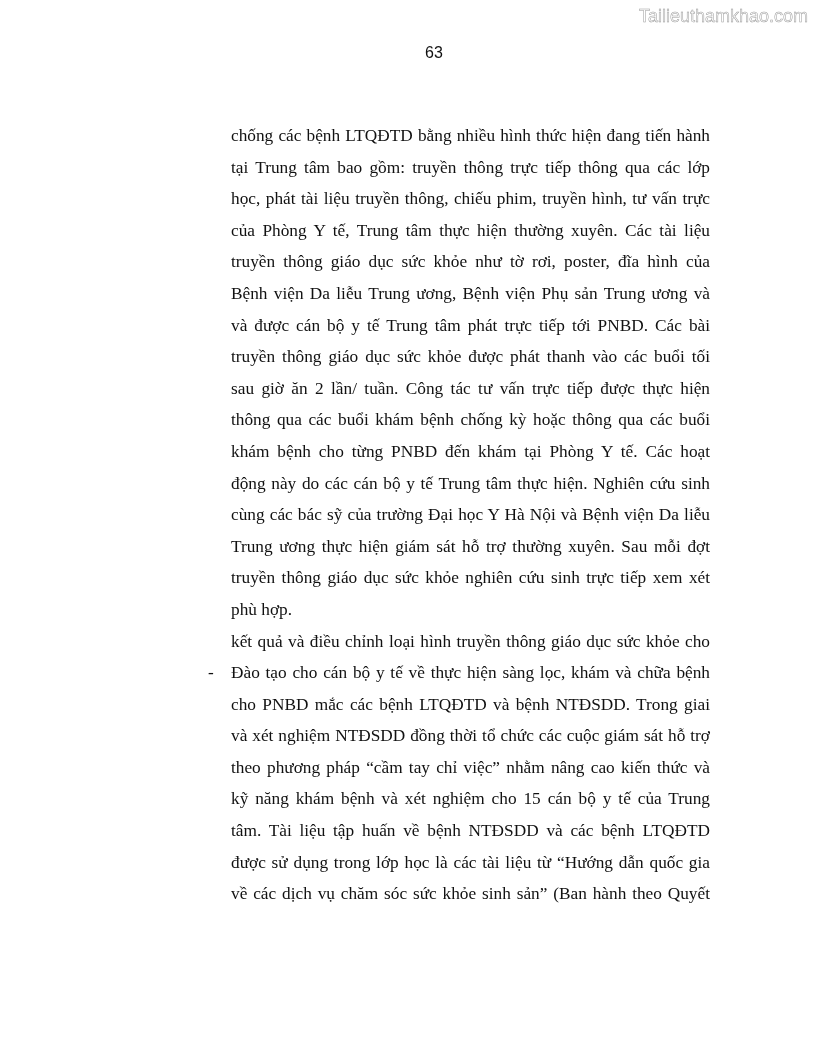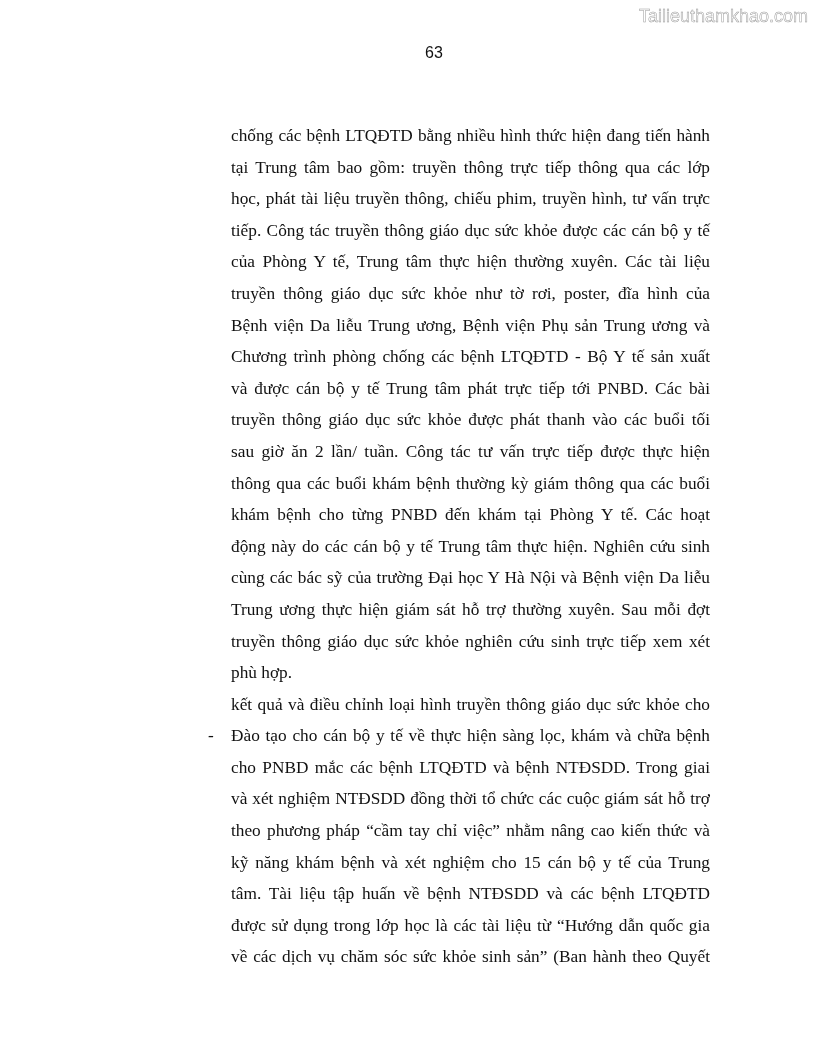--- a/index.html
+++ b/index.html
@@ -31,29 +31,27 @@
 <body>
 
 <div class="watermark">Tailieuthamkhao.com</div>
 <div class="page-number">63</div>
 
 <div class="body-text">
   <div>
     <div class="line">chống các bệnh LTQĐTD bằng nhiều hình thức hiện đang tiến hành</div>
     <div class="line">tại Trung tâm bao gồm: truyền thông trực tiếp thông qua các lớp</div>
     <div class="line">học, phát tài liệu truyền thông, chiếu phim, truyền hình, tư vấn trực</div>
-    <div class="line">tiếp. Công tác truyền thông giáo dục sức khỏe được các cán bộ y tế</div>
     <div class="line">của Phòng Y tế, Trung tâm thực hiện thường xuyên. Các tài liệu</div>
     <div class="line">truyền thông giáo dục sức khỏe như tờ rơi, poster, đĩa hình của</div>
     <div class="line">Bệnh viện Da liễu Trung ương, Bệnh viện Phụ sản Trung ương và</div>
-    <div class="line">Chương trình phòng chống các bệnh LTQĐTD - Bộ Y tế sản xuất</div>
     <div class="line">và được cán bộ y tế Trung tâm phát trực tiếp tới PNBD. Các bài</div>
     <div class="line">truyền thông giáo dục sức khỏe được phát thanh vào các buổi tối</div>
     <div class="line">sau giờ ăn 2 lần/ tuần. Công tác tư vấn trực tiếp được thực hiện</div>
-    <div class="line">thông qua các buổi khám bệnh thường kỳ giám thông qua các buổi</div>
+    <div class="line">thông qua các buổi khám bệnh chống kỳ hoặc thông qua các buổi</div>
     <div class="line">khám bệnh cho từng PNBD đến khám tại Phòng Y tế. Các hoạt</div>
     <div class="line">động này do các cán bộ y tế Trung tâm thực hiện. Nghiên cứu sinh</div>
     <div class="line">cùng các bác sỹ của trường Đại học Y Hà Nội và Bệnh viện Da liễu</div>
     <div class="line">Trung ương thực hiện giám sát hỗ trợ thường xuyên. Sau mỗi đợt</div>
     <div class="line">truyền thông giáo dục sức khỏe nghiên cứu sinh trực tiếp xem xét</div>
     <div class="line last">phù hợp.</div>
     <div class="line">kết quả và điều chỉnh loại hình truyền thông giáo dục sức khỏe cho</div>
   </div>
 
   <div>

